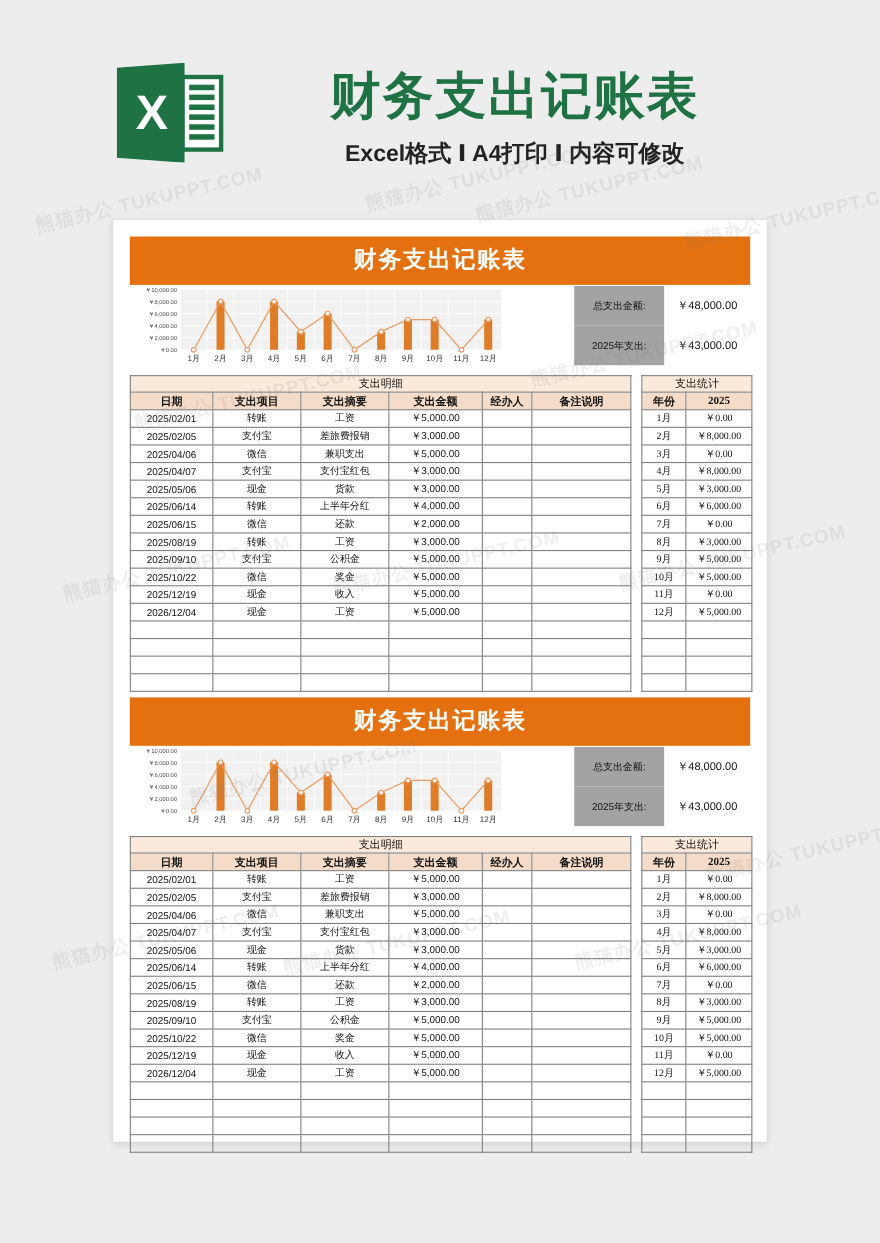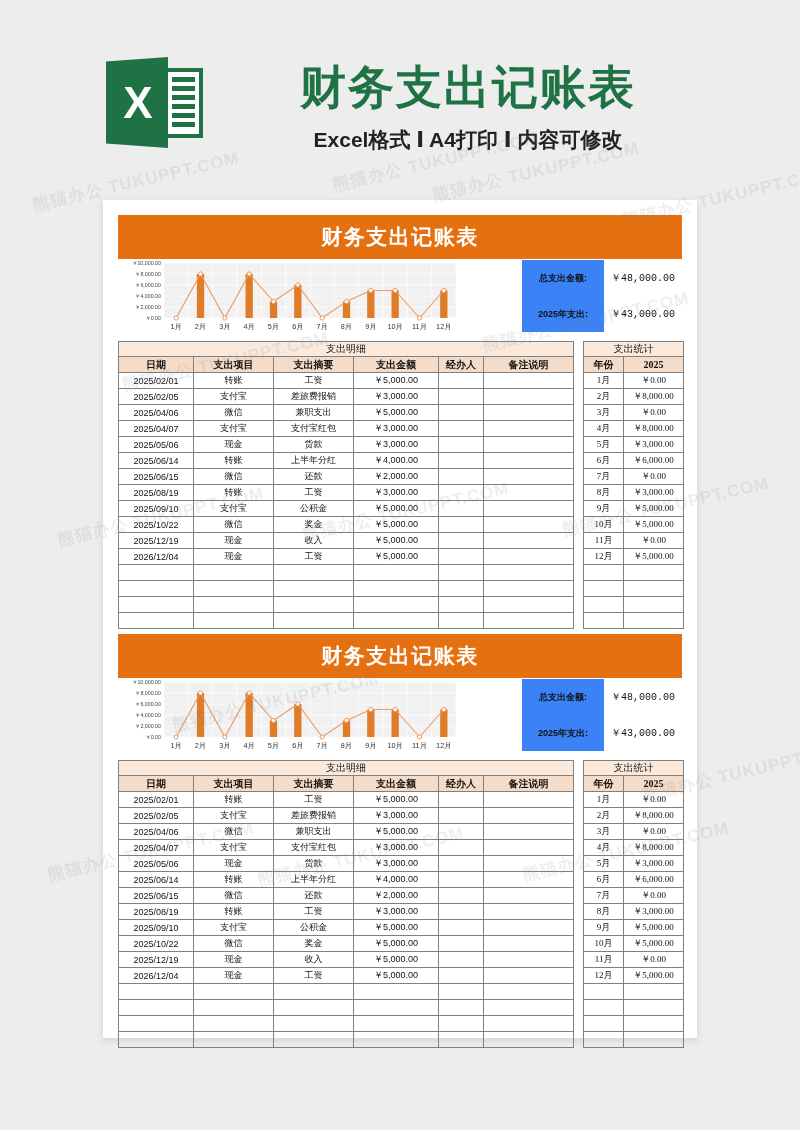--- a/index.html
+++ b/index.html
@@ -55,26 +55,26 @@
   }
 
   
   .strip { display: flex; height: 72px; margin-top: 1px; }
   .chartbox { width: 345px; position: relative; }
   .chart-svg { display: block; }
   .strip-gap { width: 59px; }
   .sum-col { width: 160px; display: flex; flex-direction: column; }
   .sum-row { flex: 1; display: flex; align-items: center; }
   .sum-lab {
-    width: 82px; height: 100%; background: #3b82f6; display: flex; align-items: center;
-    justify-content: center; font-size: 9px; font-weight: bold; color: #111;
+    width: 82px; height: 100%; background: #a3a3a3; display: flex; align-items: center;
+    justify-content: center; font-size: 9px; font-weight: normal; color: #111;
   }
   .sum-val {
     flex: 1; height: 100%; display: flex; align-items: center; justify-content: center;
-    font-size: 10px; color: #111; background: #fff; font-family: Liberation Mono, monospace;
+    font-size: 10px; color: #111; background: #fff;
   }
 
   
   .tables { display: flex; margin-top: 9px; }
   table { border-collapse: collapse; table-layout: fixed; }
   .detail-tbl { width: 455px; padding-left: 28px; }
   .stat-tbl { width: 100px; margin-left: 9px; font-family: Liberation Serif, serif; }
   td, th {
     border: 1px solid #808080; height: 16px; font-size: 9px; color: #111;
     text-align: center; font-weight: normal; padding: 0 1px; overflow: hidden; white-space: nowrap;

